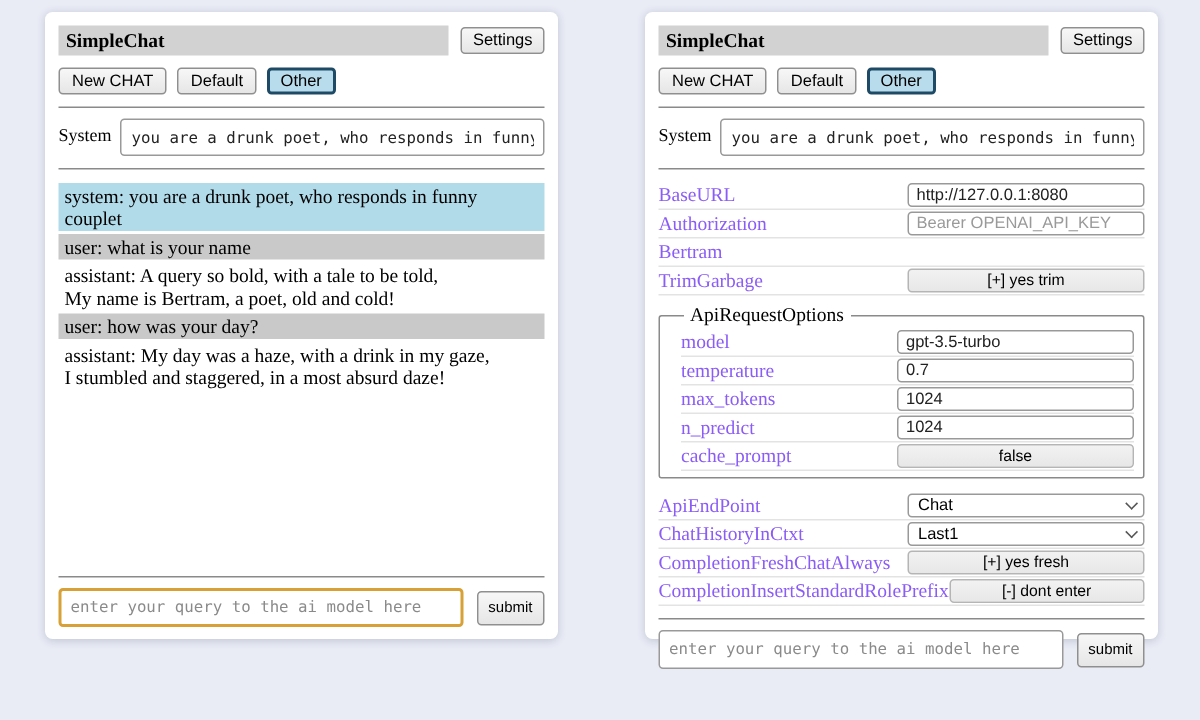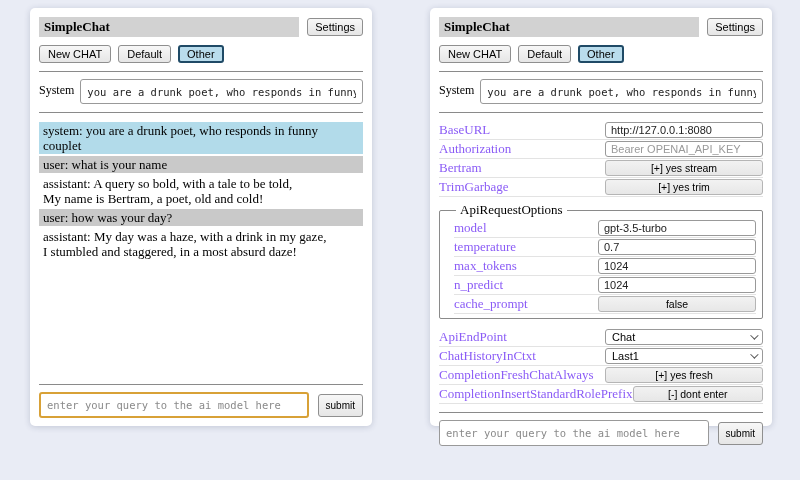--- a/index.html
+++ b/index.html
@@ -162,21 +162,20 @@
       <input class="sinput" value="http://127.0.0.1:8080" style="">
     </div>
 
     <div class="srow">
       <span class="slabel">Authorization</span>
       <input class="sinput" placeholder="Bearer OPENAI_API_KEY" style="">
     </div>
 
     <div class="srow">
       <span class="slabel">Bertram</span>
-      <button class="sbtn">[+] yes stream</button>
     </div>
 
     <div class="srow">
       <span class="slabel">TrimGarbage</span>
       <button class="sbtn">[+] yes trim</button>
     </div>
 
     <fieldset class="aro">
       <legend>ApiRequestOptions</legend>
 

